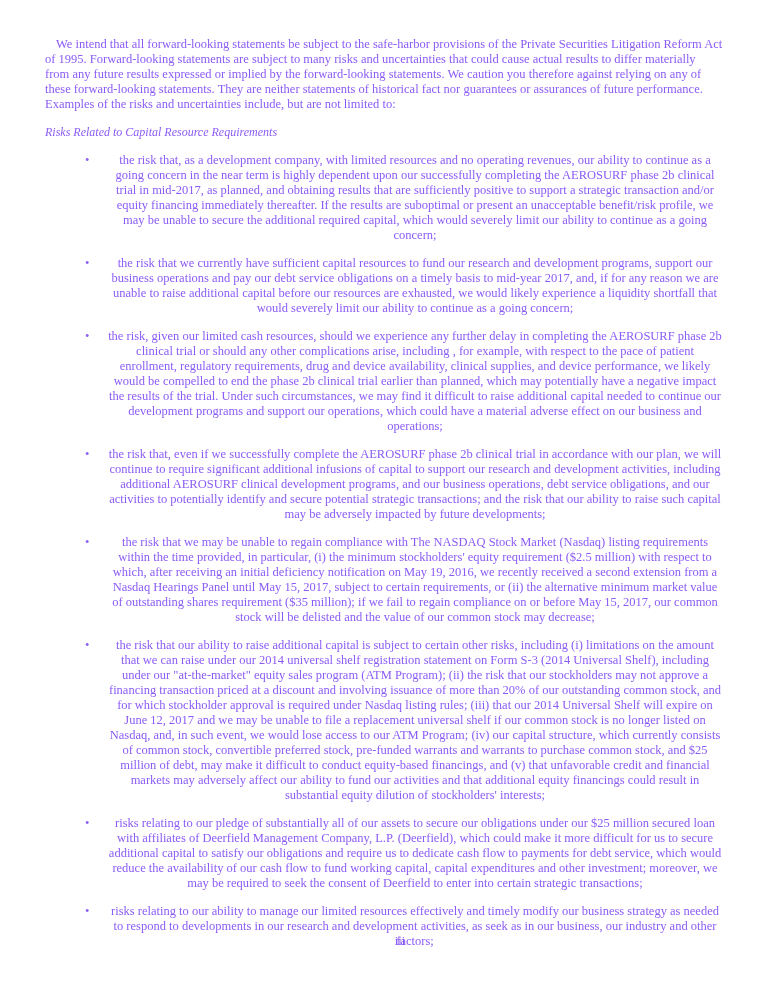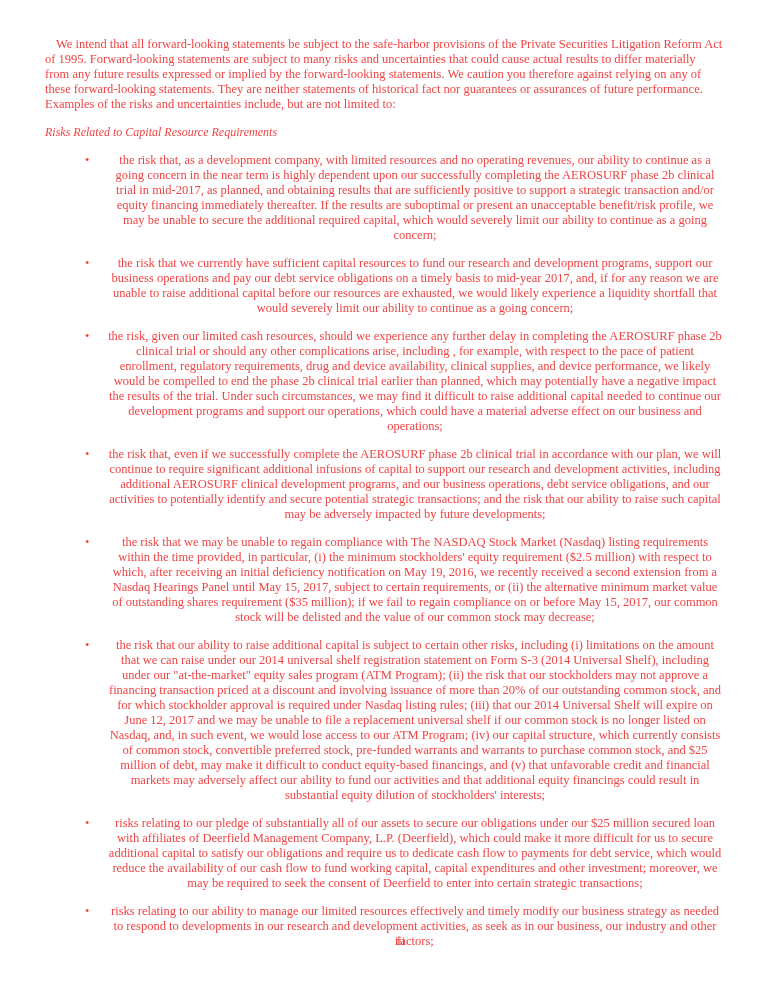--- a/index.html
+++ b/index.html
@@ -9,21 +9,21 @@
   }
   .page {
     position: relative;
     width: 768px;
     height: 993px;
     margin: 0 auto;
     background: #ffffff;
     font-family: "Liberation Serif", serif;
     font-size: 12.5px;
     line-height: 15px;
-    color: #ef4444;
+    color: #8b5cf6;
     box-sizing: border-box;
     padding: 37px 45px 8px 45px;
     overflow: hidden;
   }
   .intro {
     margin: 0;
     text-indent: 11px;
     text-align: left;
   }
   .section-heading {

